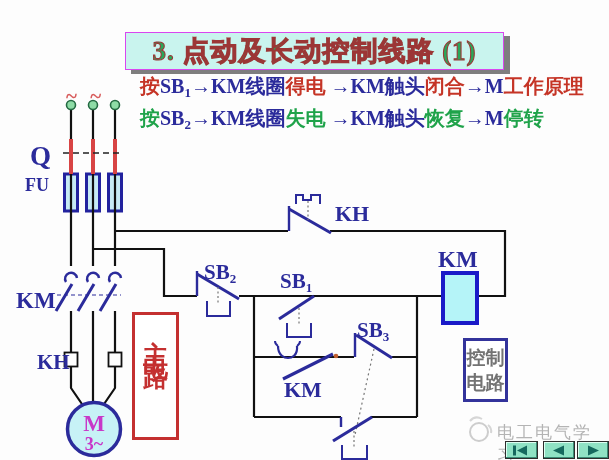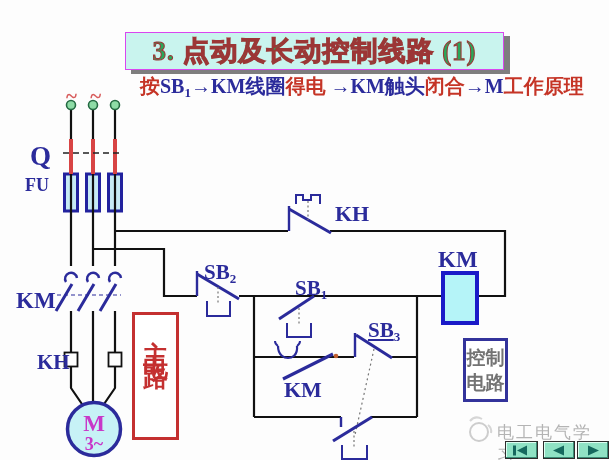--- a/index.html
+++ b/index.html
@@ -130,35 +130,36 @@
 
     <rect x="443" y="273" width="34" height="50" fill="#b5f4f8" stroke="#1a1ac8" stroke-width="4"></rect>
   </svg>
 
   <div id="title-box" class="abs">
     <span>3. 点动及长动控制线路 (1)</span>
   </div>
 
   <div id="steps" class="abs">
       <div class="step-line"><span class="on">按</span><span class="navy">SB</span><span class="navy sub">1</span><span class="navy">→KM线圈</span><span class="on">得电</span><span class="navy"> →KM触头</span><span class="on">闭合</span><span class="navy">→M</span><span class="on">工作原理</span></div>
+      <div class="step-line"><span class="off">按</span><span class="navy">SB</span><span class="navy sub">2</span><span class="navy">→KM线圈</span><span class="off">失电</span><span class="navy"> →KM触头</span><span class="off">恢复</span><span class="navy">→M</span><span class="off">停转</span></div>
     </div>
 
   <div class="clabel" style="left:66px;top:84px;font-size:21px;color:#d85c5c;letter-spacing:4px;">~ ~</div>
   <div class="clabel" style="left:30px;top:141px;font-size:27px;">Q</div>
   <div class="clabel" style="left:25px;top:175px;font-size:18px;">FU</div>
   <div class="clabel" style="left:16px;top:288px;font-size:23px;">KM</div>
   <div class="clabel" style="left:37px;top:350px;font-size:21px;">KH</div>
   <div class="clabel" style="left:335px;top:201px;font-size:22px;">KH</div>
   <div class="clabel" style="left:204px;top:260px;font-size:21px;">
     <span>SB</span><span class="sub">2</span>
   </div>
-  <div class="clabel" style="left:280px;top:276px;font-size:21px;margin-left:15px;">
+  <div class="clabel" style="left:280px;top:269px;font-size:21px;">
     <span>SB</span><span class="sub">1</span>
   </div>
-  <div class="clabel" style="left:368px;top:318px;font-size:21px;text-decoration:underline;">
+  <div class="clabel" style="left:357px;top:318px;font-size:21px;">
     <span>SB</span><span class="sub">3</span>
   </div>
   <div class="clabel" style="left:284px;top:377px;font-size:22px;">KM</div>
   <div class="clabel" style="left:438px;top:247px;font-size:23px;">KM</div>
   <div class="clabel" style="left:77px;top:411px;width:34px;text-align:center;font-size:23px;color:#c837c8;">M</div>
   <div class="clabel" style="left:77px;top:434px;width:34px;text-align:center;font-size:18px;color:#c837c8;">3~</div>
 
   <div id="main-box" class="abs">
     <span>主电路</span>
   </div>

